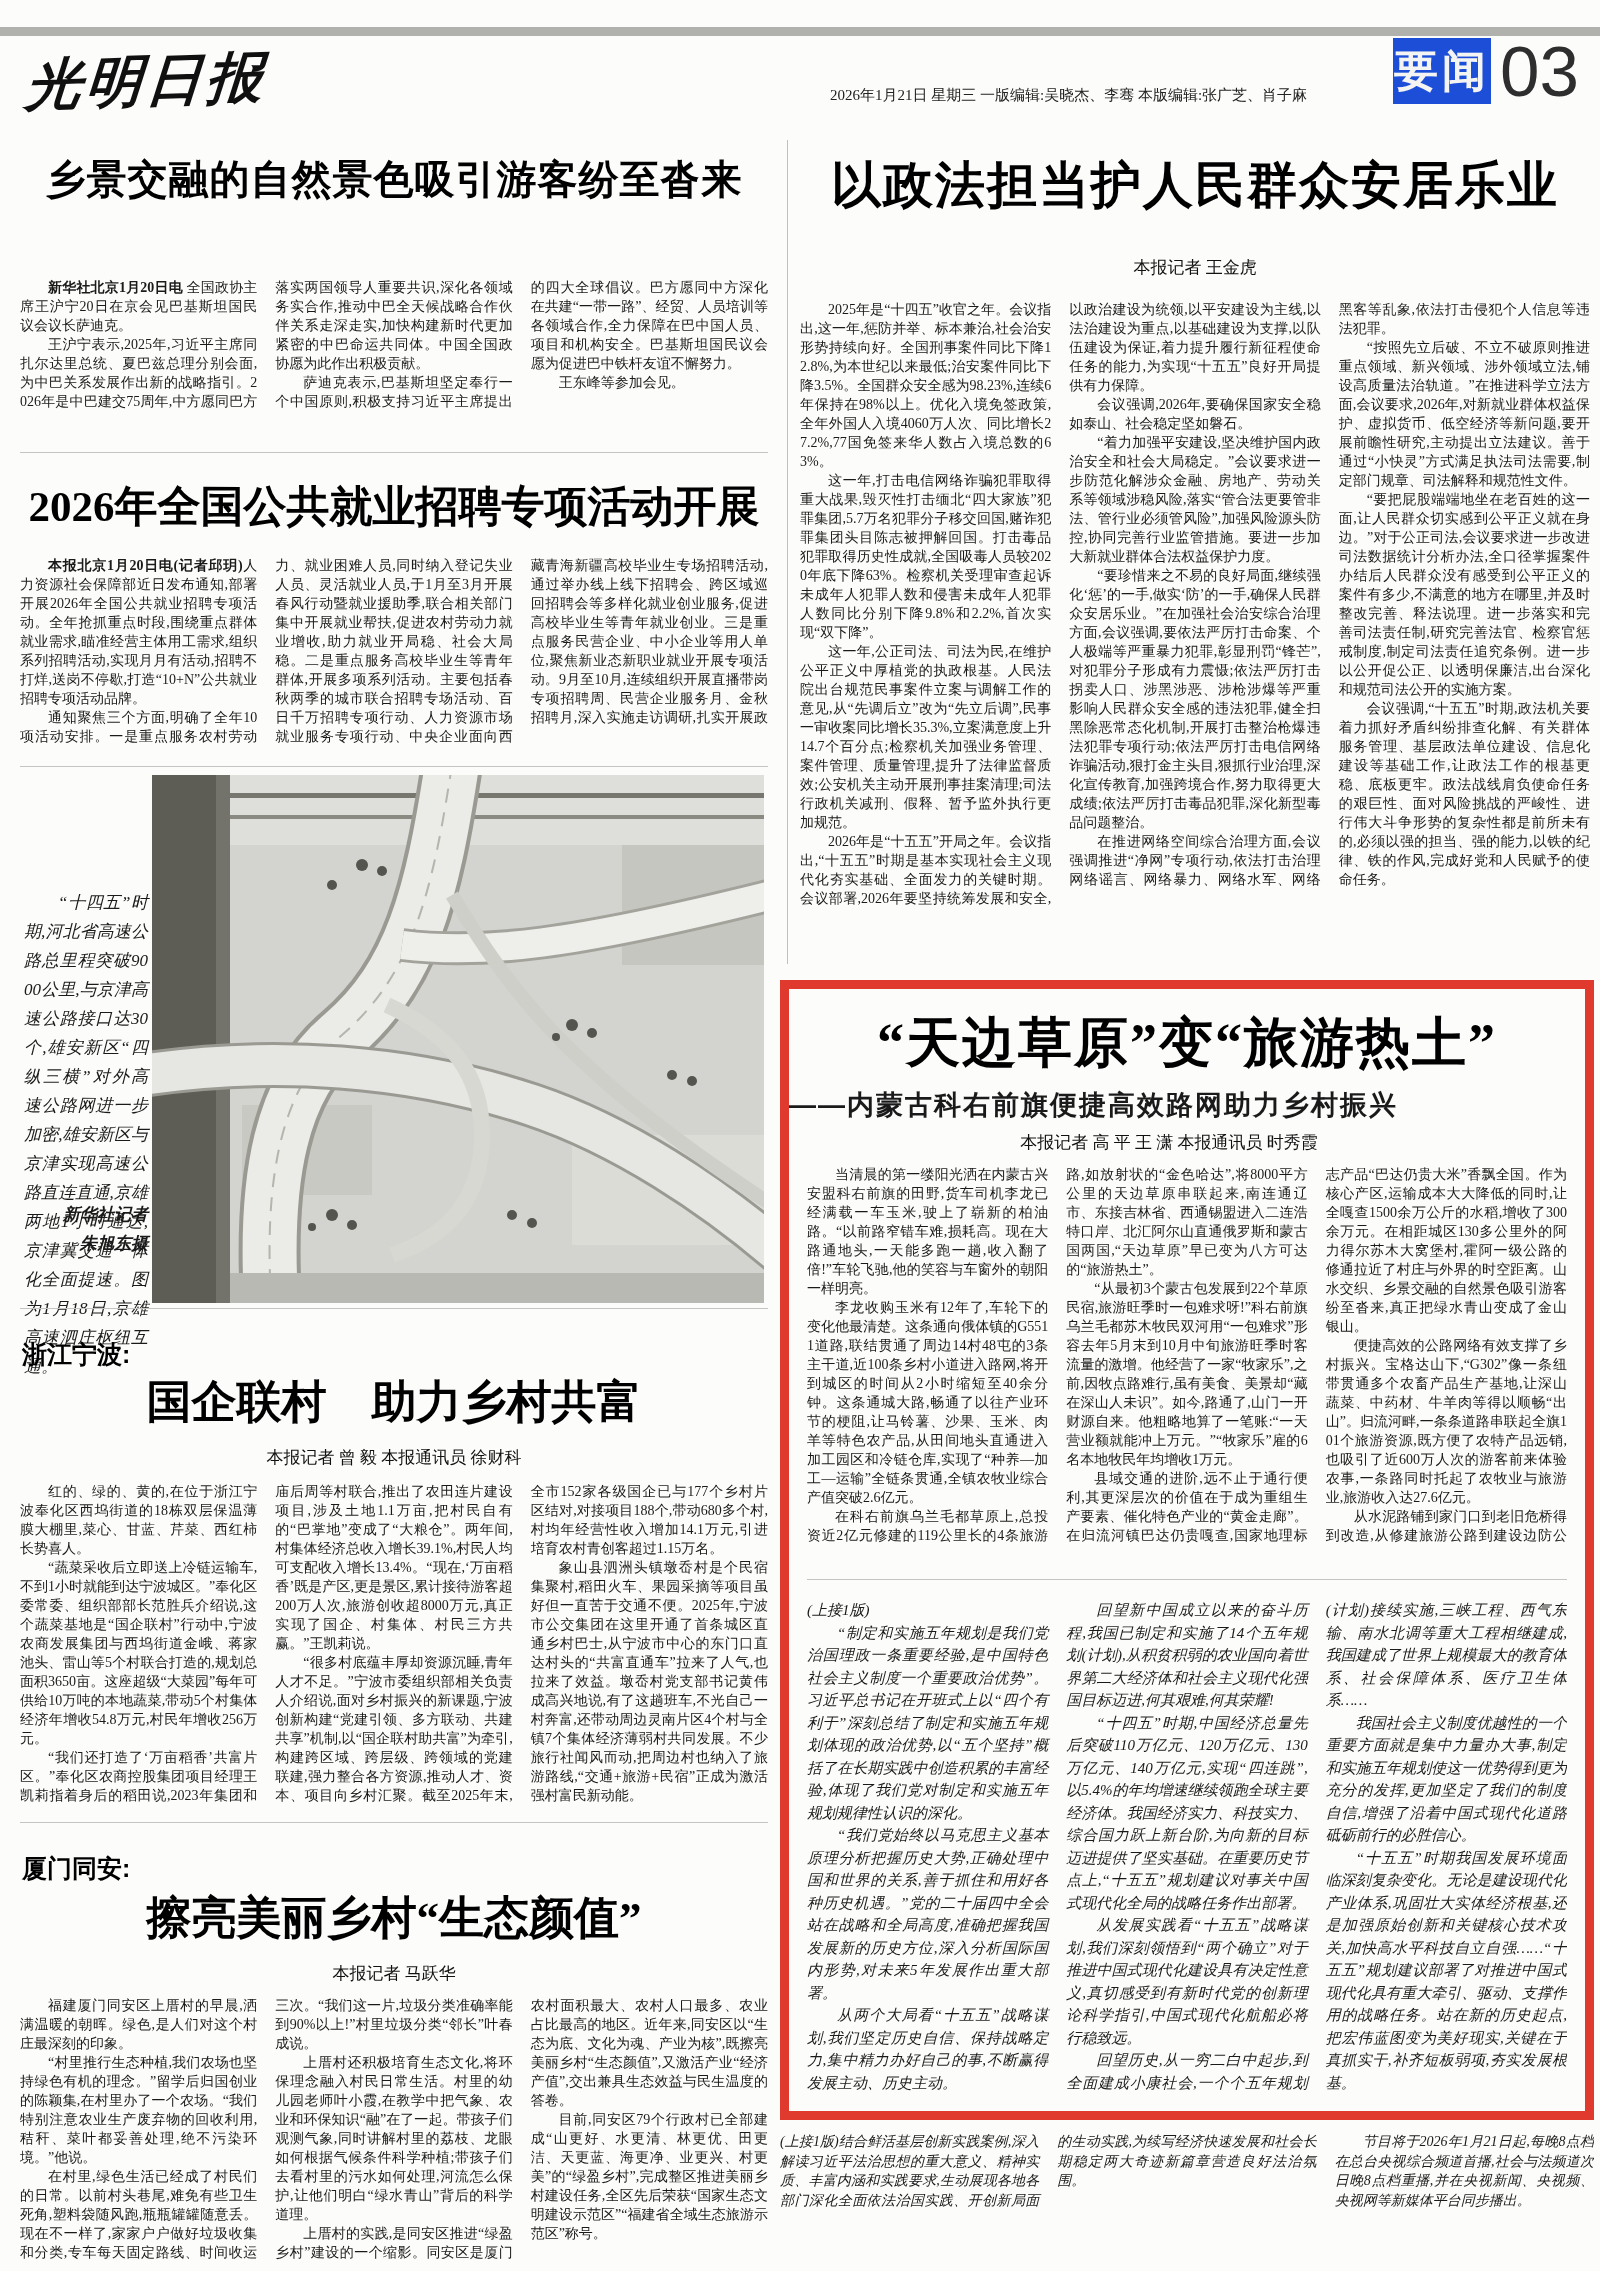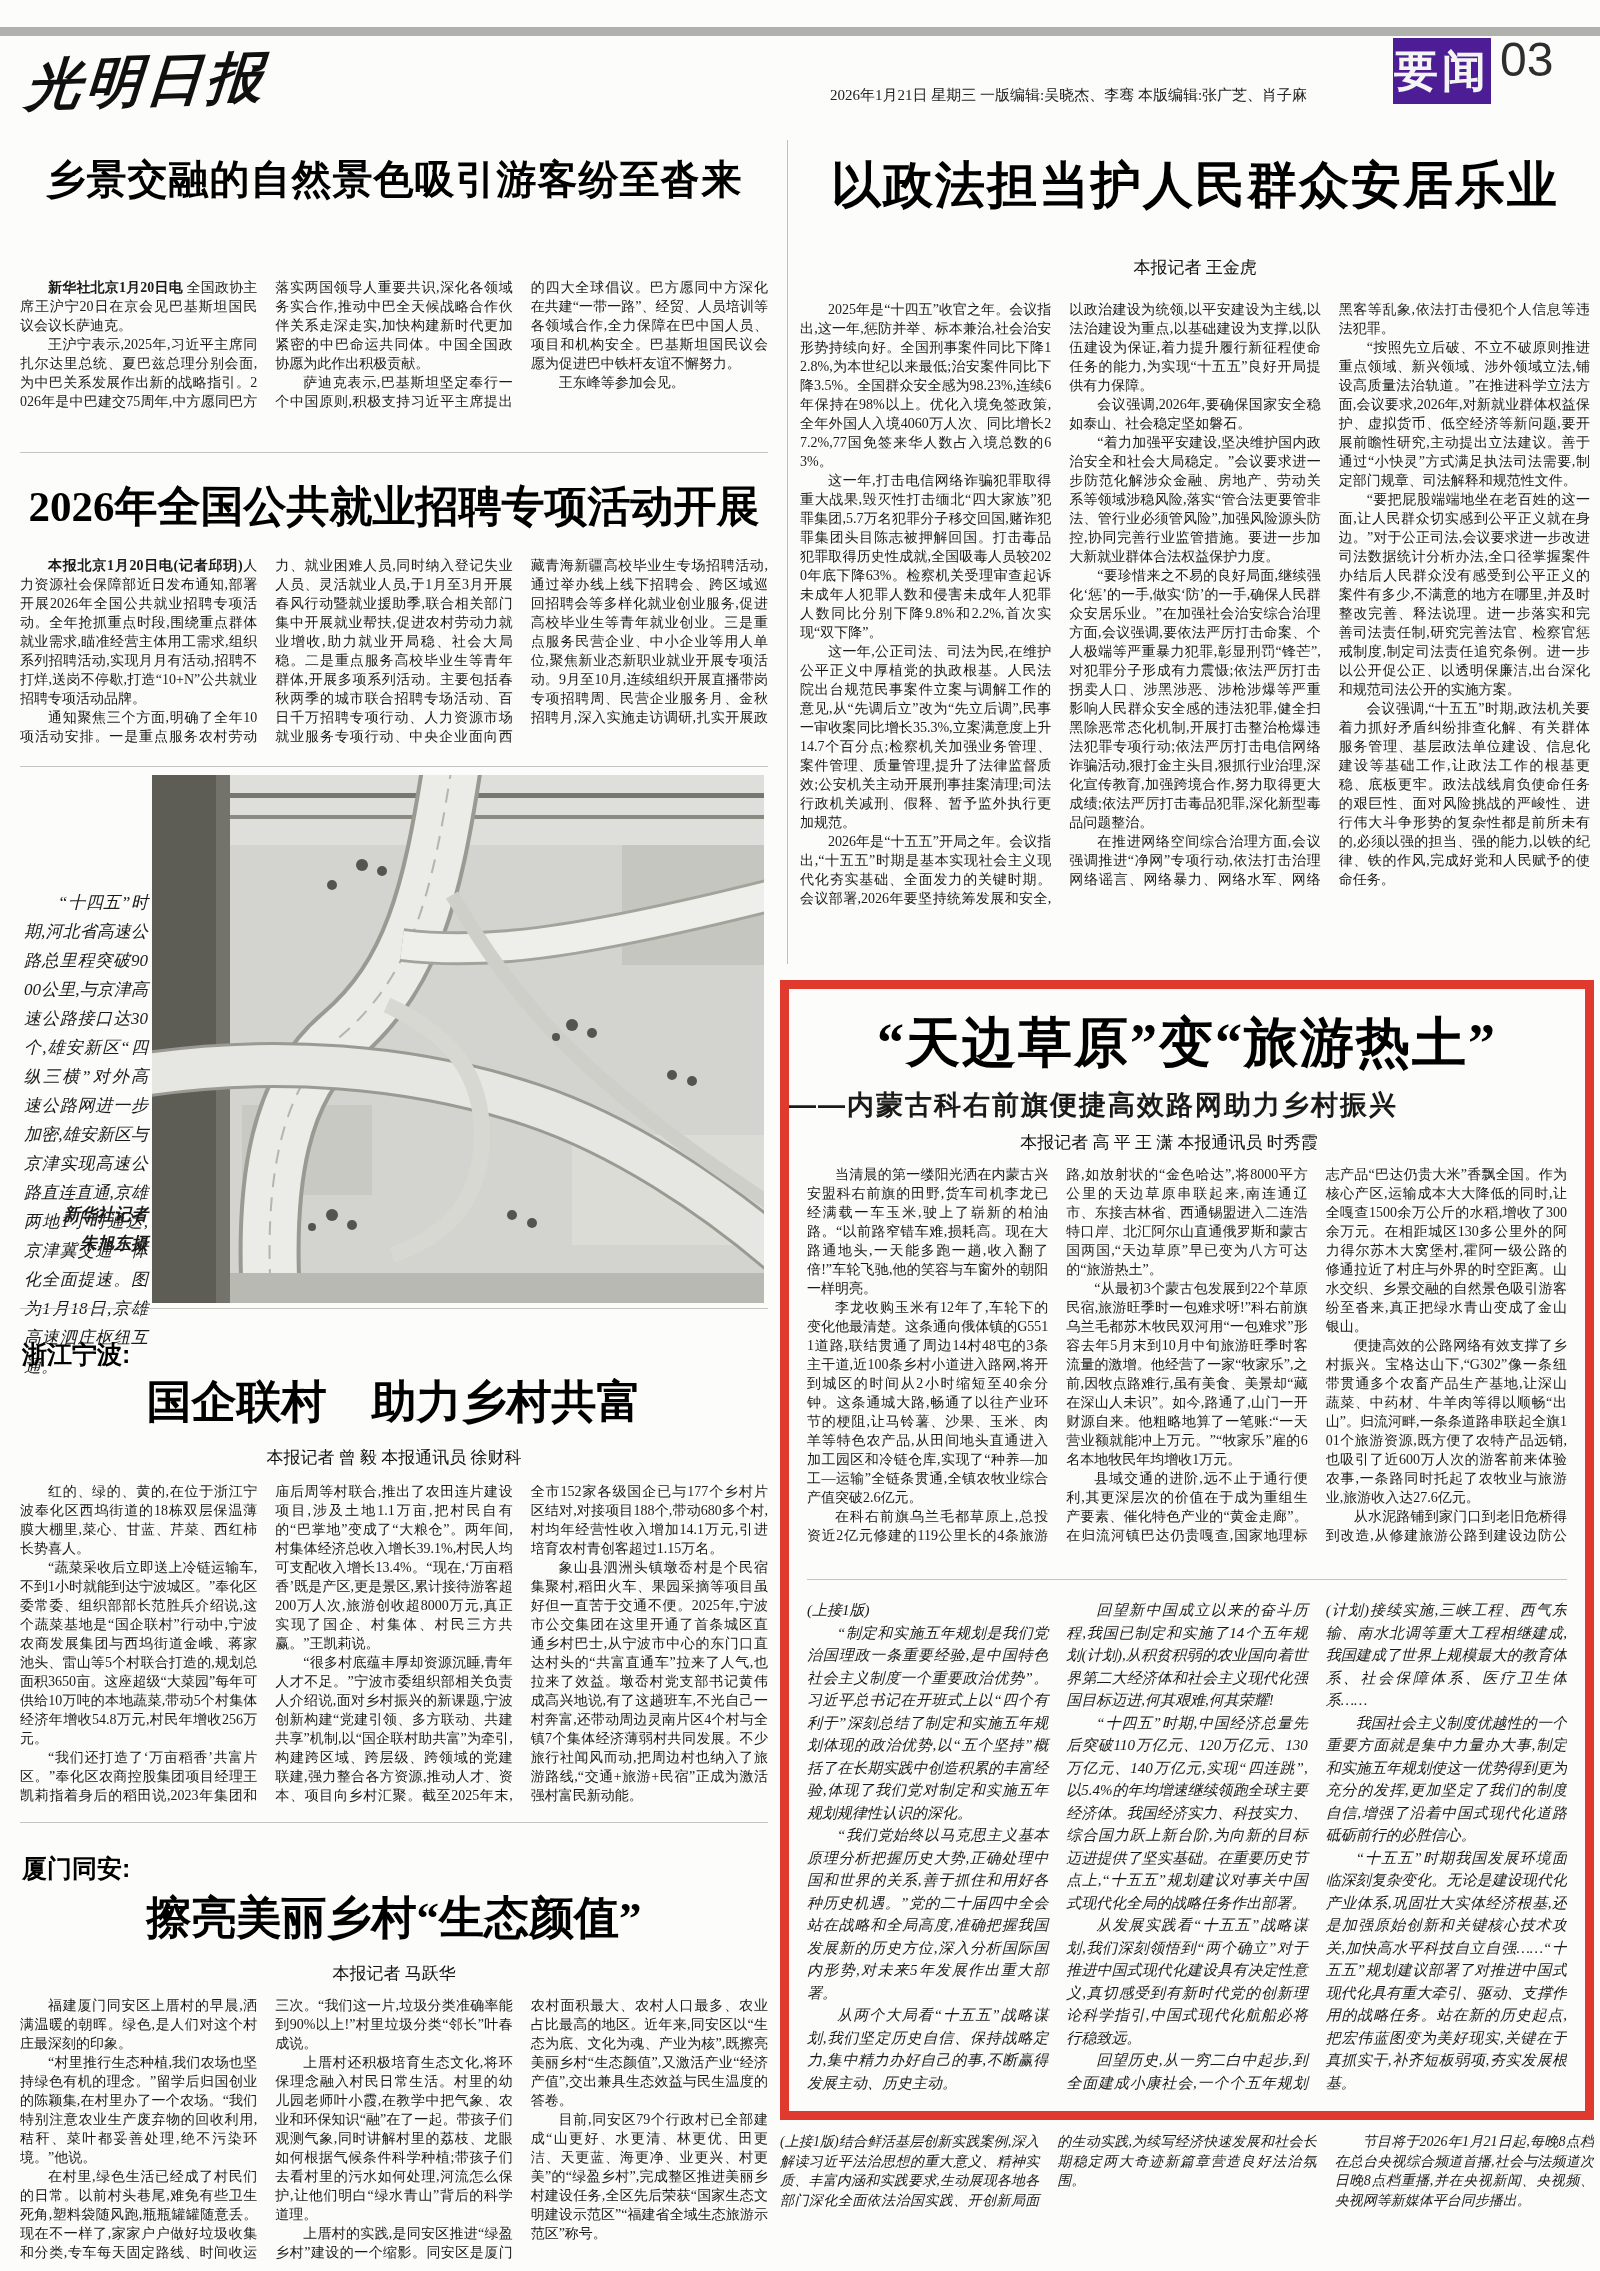--- a/index.html
+++ b/index.html
@@ -5,23 +5,23 @@
   html,body{margin:0;padding:0;background:#e8e8e4;}
   #page{position:relative;width:1600px;height:2271px;background:#fcfcfa;margin:0 auto;
         font-family:"Liberation Serif","DejaVu Serif",serif;color:#1a1a1a;overflow:hidden;}
   .abs{position:absolute;}
   .rule{background:#c4c4c0;height:1px;}
   .vrule{background:#c0c0bc;width:1px;}
   .band{background:#b0b0ac;}
   .logo{font-size:56px;font-weight:bold;font-style:italic;transform:skewX(-6deg) rotate(-2deg);
         letter-spacing:4px;color:#101010;white-space:nowrap;}
   .dateline{font-size:15px;color:#222;white-space:nowrap;}
-  .badge{background:#4c1d95;color:#f4f4f2;text-align:center;font-weight:900;
+  .badge{background:#1d4ed8;color:#f4f4f2;text-align:center;font-weight:900;
          font-family:"Liberation Sans","DejaVu Sans",sans-serif;font-size:44px;line-height:66px;letter-spacing:4px;}
-  .pagenum{font-family:"Liberation Sans","DejaVu Sans",sans-serif;font-size:48px;color:#2e2e2e;line-height:1;}
+  .pagenum{font-family:"Liberation Sans","DejaVu Sans",sans-serif;font-size:71px;color:#2e2e2e;line-height:1;}
   .hl{font-weight:bold;text-align:center;color:#000;white-space:nowrap;}
   .hl-a{font-size:40px;letter-spacing:1px;}
   .hl-b{font-size:43px;}
   .hl-c{font-size:50px;letter-spacing:2px;}
   .hl-red{font-size:54px;letter-spacing:2px;}
   .hl-sub{font-size:27px;font-weight:bold;
           font-family:"Liberation Sans","DejaVu Sans",sans-serif;letter-spacing:2px;}
   .hl-s{font-size:45px;}
   .kicker{font-family:"Liberation Sans","DejaVu Sans",sans-serif;font-weight:bold;font-size:25px;color:#000;}
   .byline{text-align:center;font-size:17px;color:#111;}

